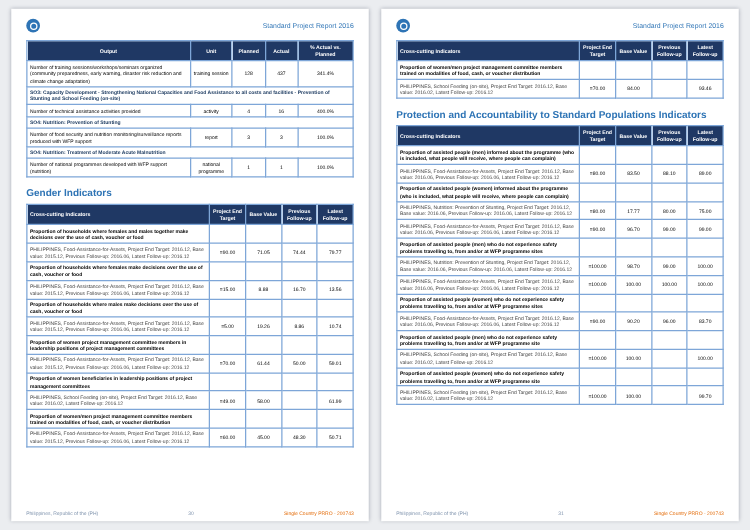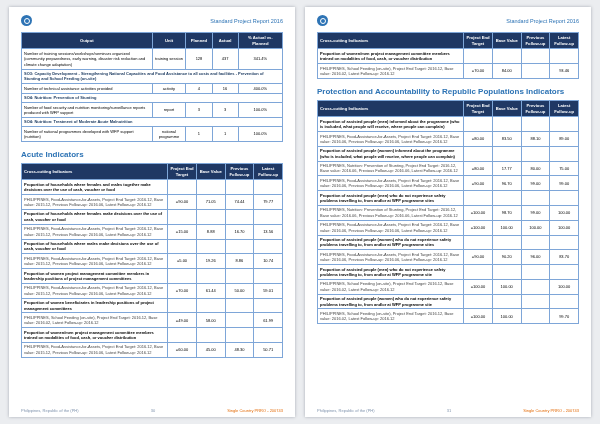--- a/index.html
+++ b/index.html
@@ -106,21 +106,21 @@
           <tr class="data">
             <td>Number of national programmes developed with WFP support (nutrition)</td>
             <td class="num">national programme</td>
             <td class="num">1</td>
             <td class="num">1</td>
             <td class="num">100.0%</td>
           </tr>
         </tbody>
       </table>
 
-    <h2 class="section-heading">Acute Indicators</h2>
+    <h2 class="section-heading">Gender Indicators</h2>
 
     <table class="tbl ind">
       <colgroup>
           <col class="c-desc">
           <col class="c-v">
           <col class="c-v">
           <col class="c-v">
           <col class="c-v">
         </colgroup>
     <thead>
@@ -261,21 +261,21 @@
           <tr class="detail">
             <td class="det">PHILIPPINES, School Feeding (on-site), Project End Target: 2016.12, Base value: 2016.02, Latest Follow-up: 2016.12</td>
             <td class="num">=70.00</td>
             <td class="num">84.00</td>
             <td class="num"></td>
             <td class="num">93.46</td>
           </tr>
         </tbody>
       </table>
 
-    <h2 class="section-heading">Protection and Accountability to Republic Populations Indicators</h2>
+    <h2 class="section-heading">Protection and Accountability to Standard Populations Indicators</h2>
 
     <table class="tbl ind gap-top">
       <colgroup>
           <col class="c-desc">
           <col class="c-v">
           <col class="c-v">
           <col class="c-v">
           <col class="c-v">
         </colgroup>
     <thead>

